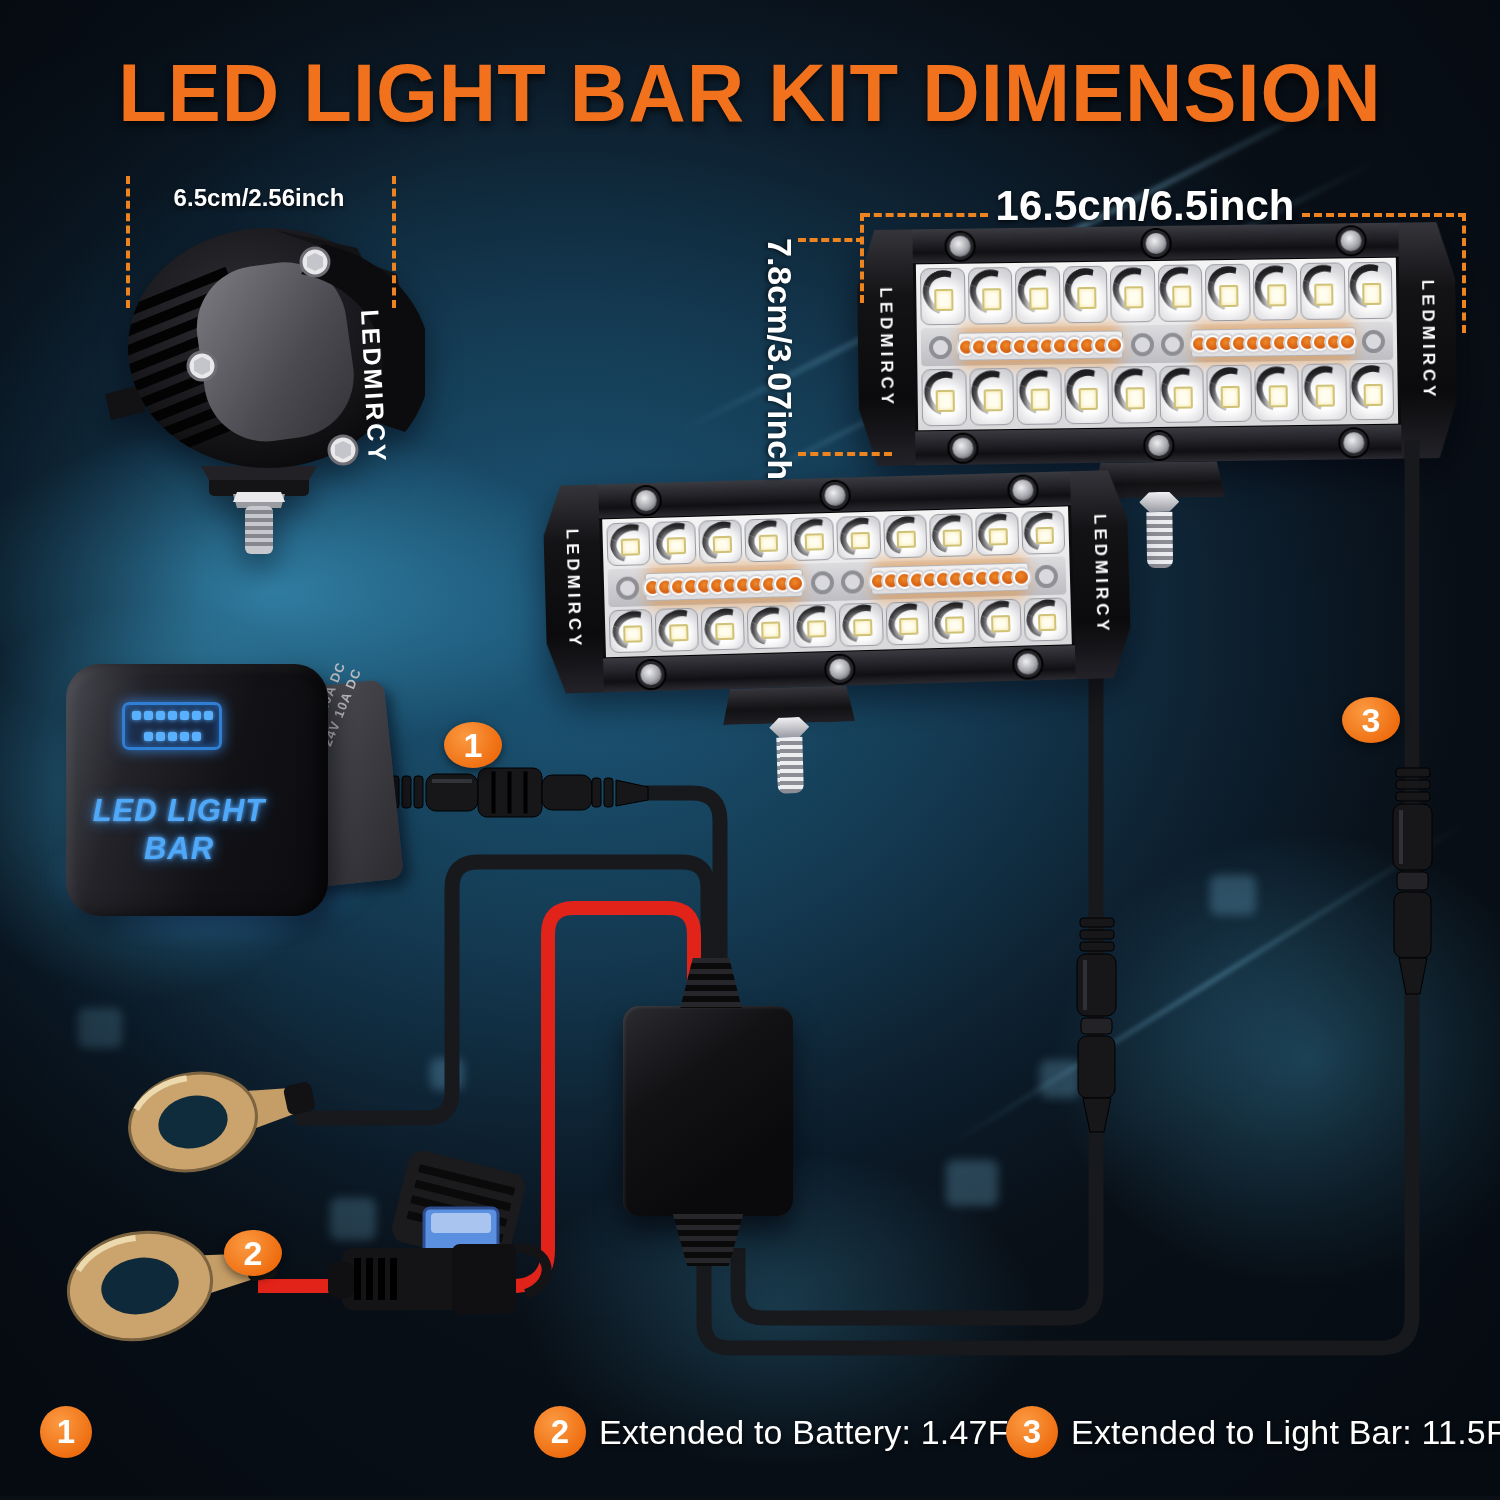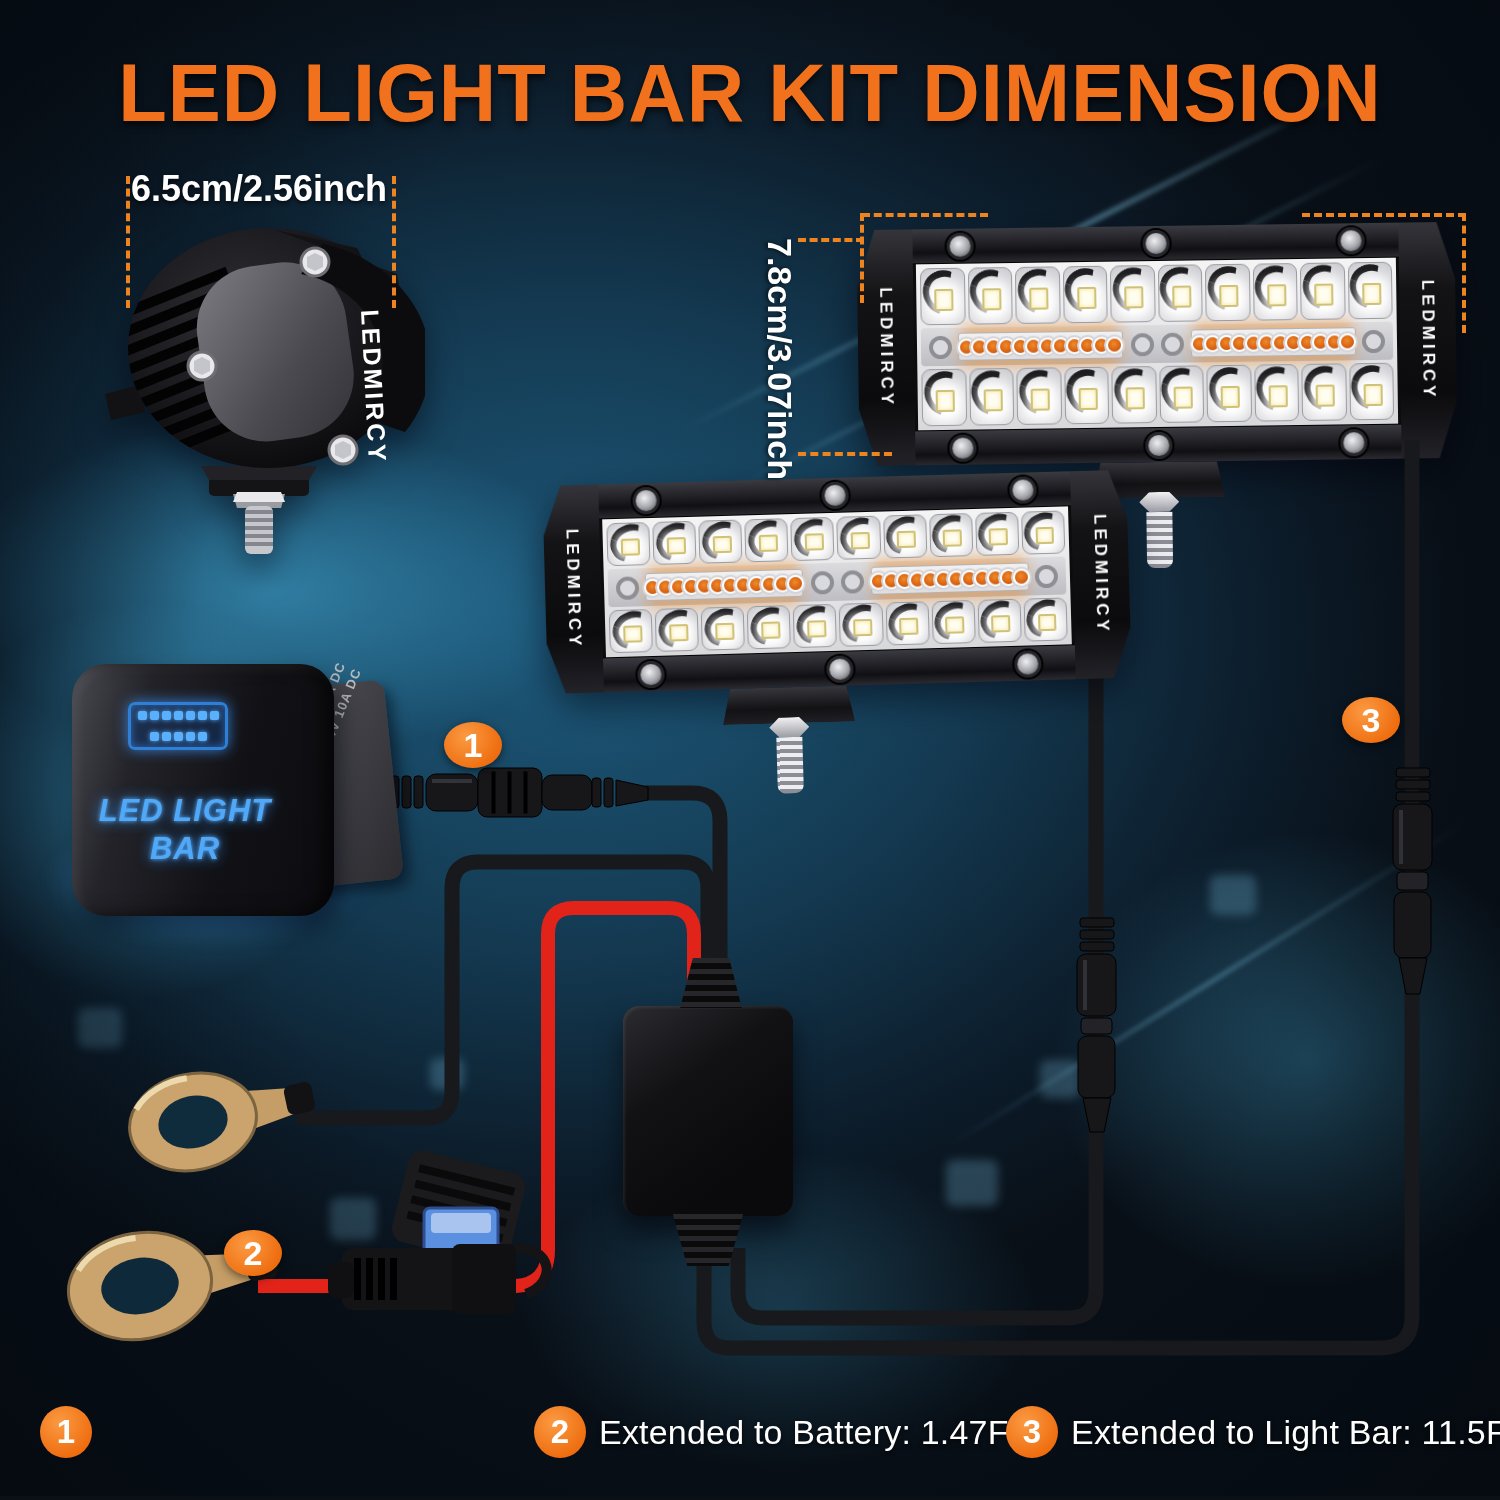--- a/index.html
+++ b/index.html
@@ -80,21 +80,21 @@
   .switch{position:absolute;left:64px;top:664px;width:342px;height:252px;z-index:3;}
   .sw-glow{position:absolute;left:-18px;top:150px;width:330px;height:130px;border-radius:50%;
     background:radial-gradient(ellipse at center, rgba(70,160,255,.75), rgba(70,160,255,0) 70%);filter:blur(8px);}
   .sw-side{position:absolute;left:190px;top:22px;width:140px;height:200px;border-radius:14px;
     background:linear-gradient(120deg,#6a6a70 0%,#46464c 40%,#2b2b30 100%);
     transform:rotate(-6deg);box-shadow:6px 8px 14px rgba(0,0,10,.5);}
   .sw-side-text{position:absolute;left:54px;top:48px;color:#b9b9be;font-size:13px;font-weight:bold;
     letter-spacing:1px;transform:rotate(-62deg);transform-origin:left top;white-space:pre-line;line-height:17px;}
   .sw-ce{position:absolute;left:30px;top:58px;color:#d2d2d6;font-size:17px;font-weight:bold;
     transform:rotate(-62deg);font-style:italic;}
-  .sw-body{position:absolute;left:8px;top:0;width:262px;height:252px;border-radius:34px;
+  .sw-body{position:absolute;left:2px;top:0;width:262px;height:252px;border-radius:34px;
     background:linear-gradient(105deg,#4a4a52 0%,#232329 26%,#121216 60%,#0c0c10 100%);
     box-shadow:inset -10px 0 18px rgba(0,0,0,.6), inset 6px 6px 10px rgba(255,255,255,.07), 8px 12px 20px rgba(0,0,10,.45);}
   .sw-led-icon{position:absolute;left:56px;top:38px;width:86px;height:38px;border:3px solid #2f7fd4;
     border-radius:7px;display:flex;flex-wrap:wrap;align-items:center;justify-content:center;gap:3px;
     padding:2px 4px;box-shadow:0 0 14px rgba(60,150,255,.8), inset 0 0 8px rgba(60,150,255,.6);
     background:rgba(20,60,120,.45);}
   .sw-dot{width:9px;height:9px;border-radius:2px;background:#59b0ff;box-shadow:0 0 5px #59b0ff;}
   .sw-label{position:absolute;left:8px;top:128px;width:210px;text-align:center;color:#4FA8F8;
     font-weight:bold;font-style:italic;font-size:31px;line-height:38px;letter-spacing:1px;
     text-shadow:0 0 14px rgba(50,150,250,.95), 0 0 4px rgba(120,190,255,.9);}
@@ -293,21 +293,21 @@
     <g>
       <circle cx="210" cy="40" r="14" fill="#e9e9ec" stroke="#6e6e74" stroke-width="3"></circle>
       <polygon points="210,31 218,35 218,45 210,49 202,45 202,35" fill="#c4c4cb"></polygon>
       <circle cx="97" cy="144" r="14" fill="#e9e9ec" stroke="#6e6e74" stroke-width="3"></circle>
       <polygon points="97,135 105,139 105,149 97,153 89,149 89,139" fill="#c4c4cb"></polygon>
       <circle cx="238" cy="228" r="14" fill="#e9e9ec" stroke="#6e6e74" stroke-width="3"></circle>
       <polygon points="238,219 246,223 246,233 238,237 230,233 230,223" fill="#c4c4cb"></polygon>
     </g>
   </svg>
 
-  <div class="dim center labels" style="left:118px;top:168px;width:282px;font-size:36px;">6.5cm/2.56inch</div>
+  <div class="dim center labels" style="left:118px;top:184px;width:282px;font-size:24px;">6.5cm/2.56inch</div>
   <div class="dash-v labels" style="left:126px;top:176px;height:132px;"></div>
   <div class="dash-v labels" style="left:392px;top:176px;height:132px;"></div>
 
   <div class="lightbar" id="bar-top" style="left:858px;top:226px;width:598px;height:236px;transform:rotate(-0.8deg);">
       <div class="lb-body">
         <div class="lb-cap left">
           <div class="brand-v">LEDMIRCY</div>
         </div>
         <div class="lb-mid">
           <div class="lb-rail">
@@ -387,20 +387,21 @@
           <div class="brand-v">LEDMIRCY</div>
         </div>
       </div>
     <div class="lb-bracket" style="left:50%;transform:translateX(-50%);"></div>
     <div class="lb-bolt" style="left:50%;top:calc(100% + 30px);transform:translateX(-50%);">
       <div class="bolt-hex"></div>
         <div class="bolt-stud"></div>
     </div>
   </div>
 
+  <div class="dim center labels" style="left:985px;top:182px;width:320px;font-size:42px;">16.5cm/6.5inch</div>
   <div class="dash-h labels" style="left:862px;top:213px;width:126px;"></div>
   <div class="dash-h labels" style="left:1302px;top:213px;width:164px;"></div>
   <div class="dash-v labels" style="left:860px;top:213px;height:90px;"></div>
   <div class="dash-v labels" style="left:1462px;top:213px;height:120px;"></div>
   <div class="dim dim-vert labels" style="left:760px;top:238px;height:230px;font-size:34px;">7.8cm/3.07inch</div>
   <div class="dash-h labels" style="left:798px;top:238px;width:66px;"></div>
   <div class="dash-h labels" style="left:798px;top:452px;width:94px;"></div>
 
   <div class="lightbar" id="bar-mid" style="left:545px;top:478px;width:572px;height:208px;transform:rotate(-1.6deg);z-index:3;">
       <div class="lb-body">

